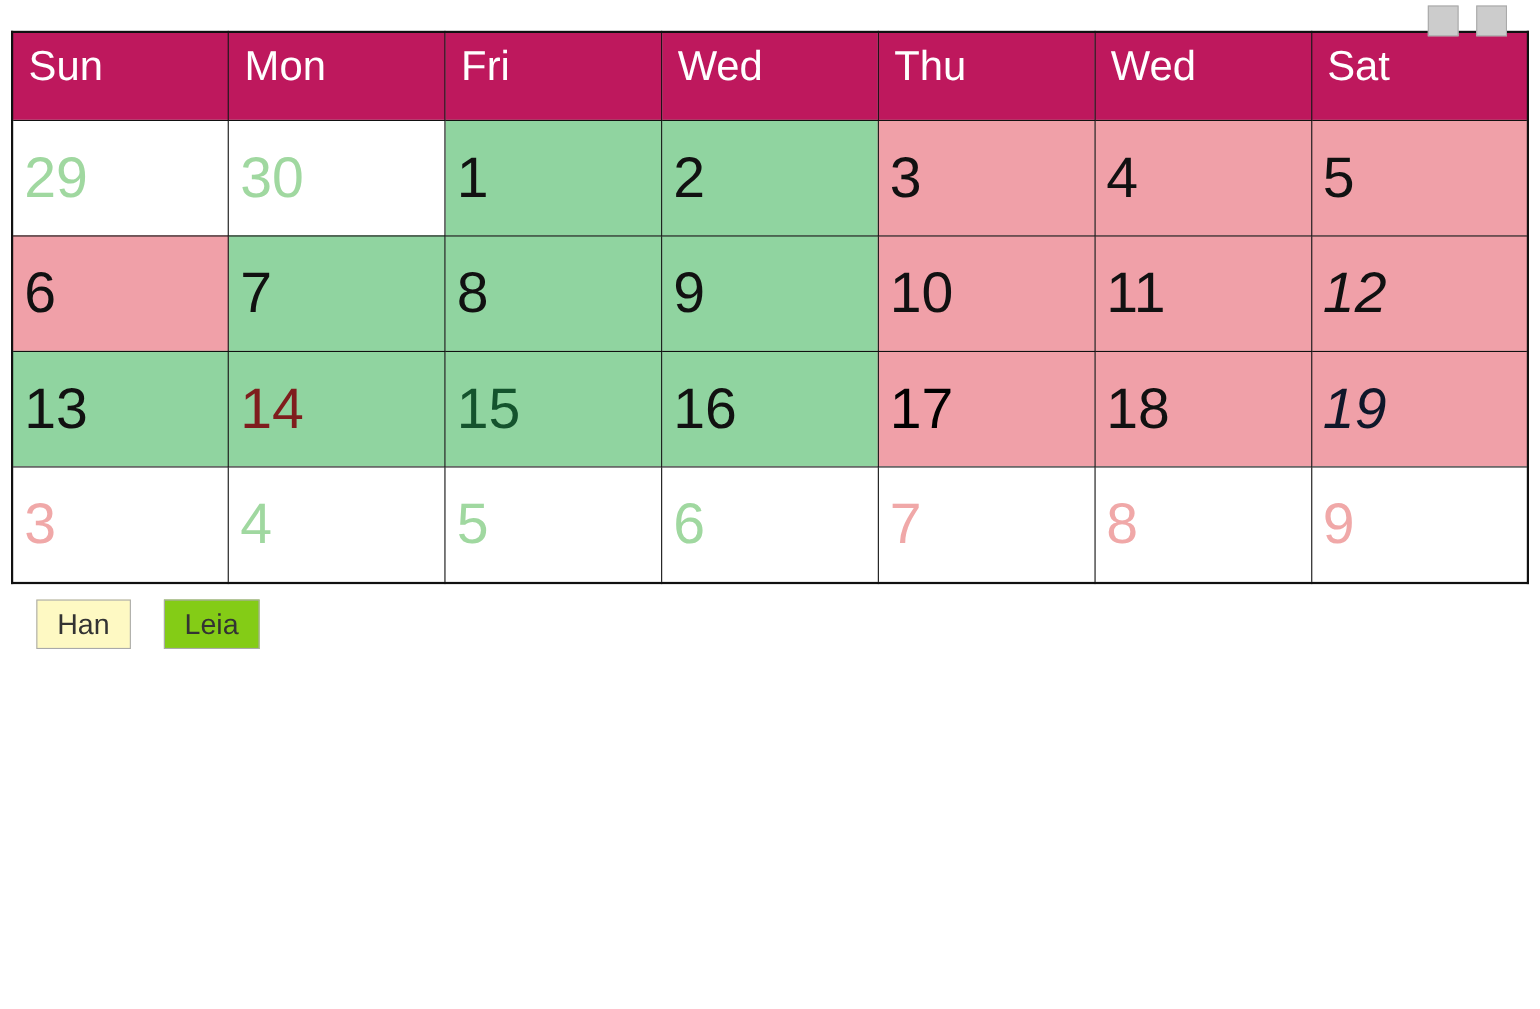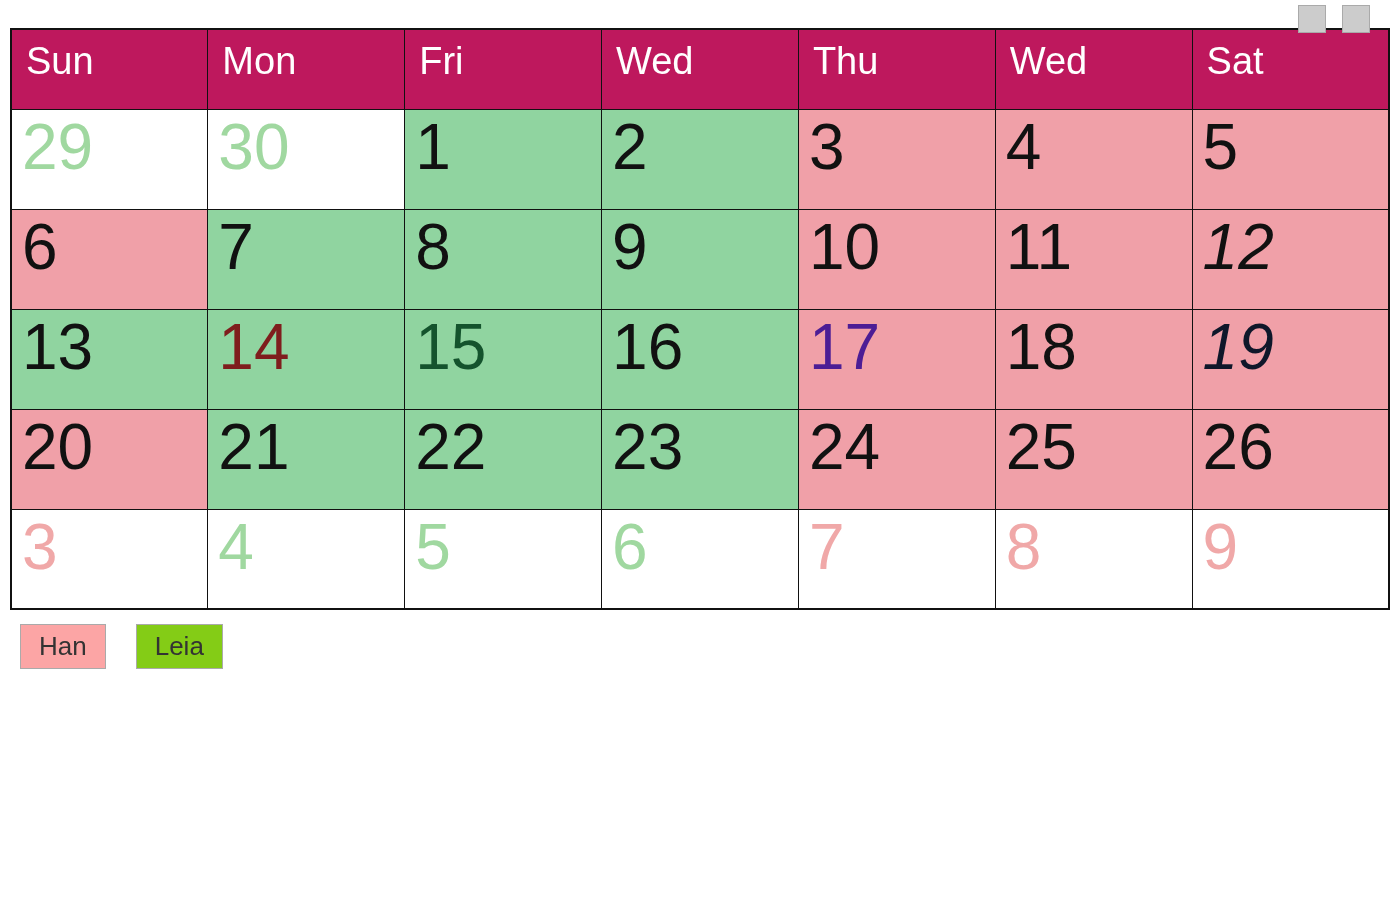--- a/index.html
+++ b/index.html
@@ -81,22 +81,22 @@
       background: #be185d;
       color: #fff;
       font-size: 38px;
       font-weight: normal;
       padding: 10px 14px;
       height: 80px;
     }
 
     .calendar td {
       height: 100px;
-      font-size: 64px;
-      padding: 0 10px;
+      font-size: 52px;
+      padding: 22px 10px;
     }
 
     
     .bg-green { background: #90d4a0; }
     .bg-pink  { background: #f0a0a8; }
     .bg-white { background: #ffffff; }
 
     .legend {
       display: flex;
       gap: 30px;
@@ -111,21 +111,21 @@
       gap: 0;
     }
 
     .legend-box {
       padding: 6px 18px;
       font-size: 26px;
       border: 1.5px solid #aaa;
       font-weight: normal;
     }
 
-    .legend-box-pink  { background: #fca5a5; color: #333; }
+    .legend-box-pink  { background: #fef9c3; color: #333; margin-left: 13px; }
     .legend-box-green { background: #84cc16; color: #333; }
   </style>
 </head>
 <body>
 
 <div class="header">
   <span class="month-title"></span>
   <div class="year-nav">
     <div class="year-btn"></div>
     <span class="year-label"></span>
@@ -162,32 +162,23 @@
         <td class="bg-green" style="color: rgb(17, 17, 17);">9</td>
         <td class="bg-pink" style="color: rgb(17, 17, 17);">10</td>
         <td class="bg-pink" style="color: rgb(17, 17, 17);">11</td>
         <td class="bg-pink" style="color: rgb(17, 17, 17); font-style: italic;">12</td>
       </tr>
       <tr>
         <td class="bg-green" style="color: rgb(17, 17, 17);">13</td>
         <td class="bg-green" style="color: #7f1d1d;">14</td>
         <td class="bg-green" style="color: #14532d;">15</td>
         <td class="bg-green" style="color: rgb(17, 17, 17);">16</td>
-        <td class="bg-pink" style="color: #4c1d95;">17</td>
+        <td class="bg-pink" style="color: #000000;">17</td>
         <td class="bg-pink" style="color: rgb(17, 17, 17);">18</td>
         <td class="bg-pink" style="color: #0f172a; font-style: italic;">19</td>
-      </tr>
-      <tr>
-        <td class="bg-pink" style="color: rgb(17, 17, 17);">20</td>
-        <td class="bg-green" style="color: rgb(17, 17, 17);">21</td>
-        <td class="bg-green" style="color: rgb(17, 17, 17);">22</td>
-        <td class="bg-green" style="color: rgb(17, 17, 17);">23</td>
-        <td class="bg-pink" style="color: rgb(17, 17, 17);">24</td>
-        <td class="bg-pink" style="color: rgb(17, 17, 17);">25</td>
-        <td class="bg-pink" style="color: rgb(17, 17, 17);">26</td>
       </tr>
       <tr>
         <td class="bg-white" style="color: rgb(240, 168, 168);">3</td>
         <td class="bg-white" style="color: rgb(160, 216, 160);">4</td>
         <td class="bg-white" style="color: rgb(160, 216, 160);">5</td>
         <td class="bg-white" style="color: rgb(160, 216, 160);">6</td>
         <td class="bg-white" style="color: rgb(240, 168, 168);">7</td>
         <td class="bg-white" style="color: rgb(240, 168, 168);">8</td>
         <td class="bg-white" style="color: rgb(240, 168, 168);">9</td>
       </tr>

